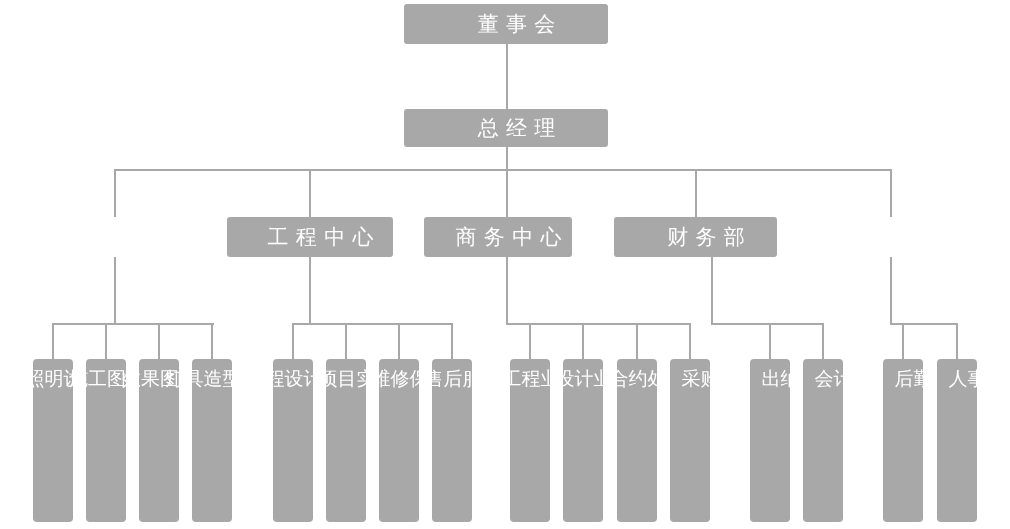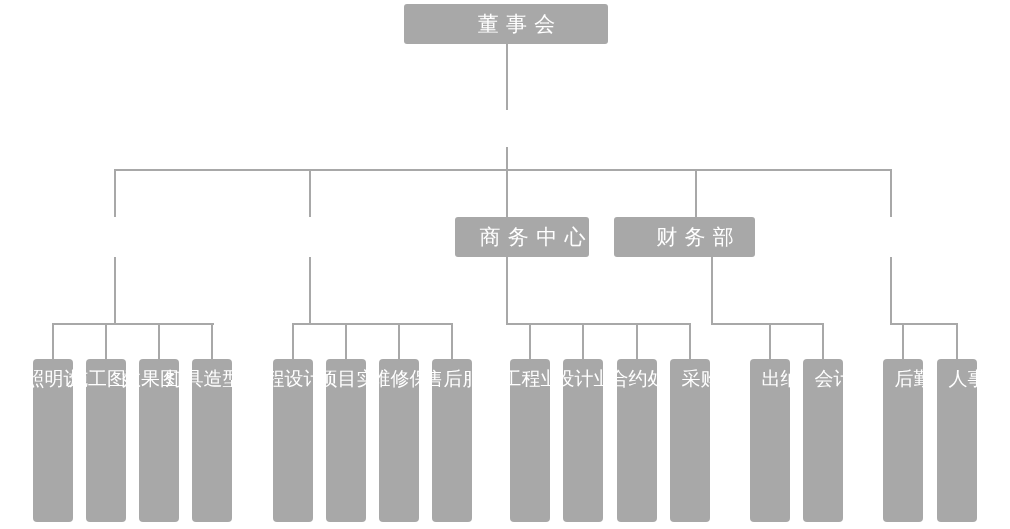--- a/index.html
+++ b/index.html
@@ -76,23 +76,25 @@
   <div class="hline" style="left:711px;top:323px;width:113px;"></div>
   <div class="vline" style="left:769px;top:323px;height:36px;"></div>
   <div class="vline" style="left:822px;top:323px;height:36px;"></div>
 
   <div class="vline" style="left:890px;top:257px;height:68px;"></div>
   <div class="hline" style="left:890px;top:323px;width:68px;"></div>
   <div class="vline" style="left:902px;top:323px;height:36px;"></div>
   <div class="vline" style="left:956px;top:323px;height:36px;"></div>
 
   <div class="node h" style="left:404px;top:4px;width:204px;height:40px;">董事会</div>
+  <div class="node h" style="left:404px;top:109px;width:204px;height:38px;">总经理</div>
 
-  <div class="node h" style="left:424px;top:217px;width:134px;height:40px;margin-left:31px;">商务中心</div>
-  <div class="node h" style="left:614px;top:217px;width:141px;height:40px;text-align:center;">财务部</div>
+  <div class="node h" style="left:227px;top:217px;width:166px;height:40px;">工程中心</div>
+  <div class="node h" style="left:424px;top:217px;width:148px;height:40px;">商务中心</div>
+  <div class="node h" style="left:614px;top:217px;width:163px;height:40px;text-align:center;">财务部</div>
 
   <div class="node v" style="left:33px;">
       <span class="vchar">照</span>
       <span class="vchar">明</span>
       <span class="vchar">设</span>
       <span class="vchar">计</span>
     </div>
   <div class="node v" style="left:86px;">
       <span class="vchar">施</span>
       <span class="vchar">工</span>

